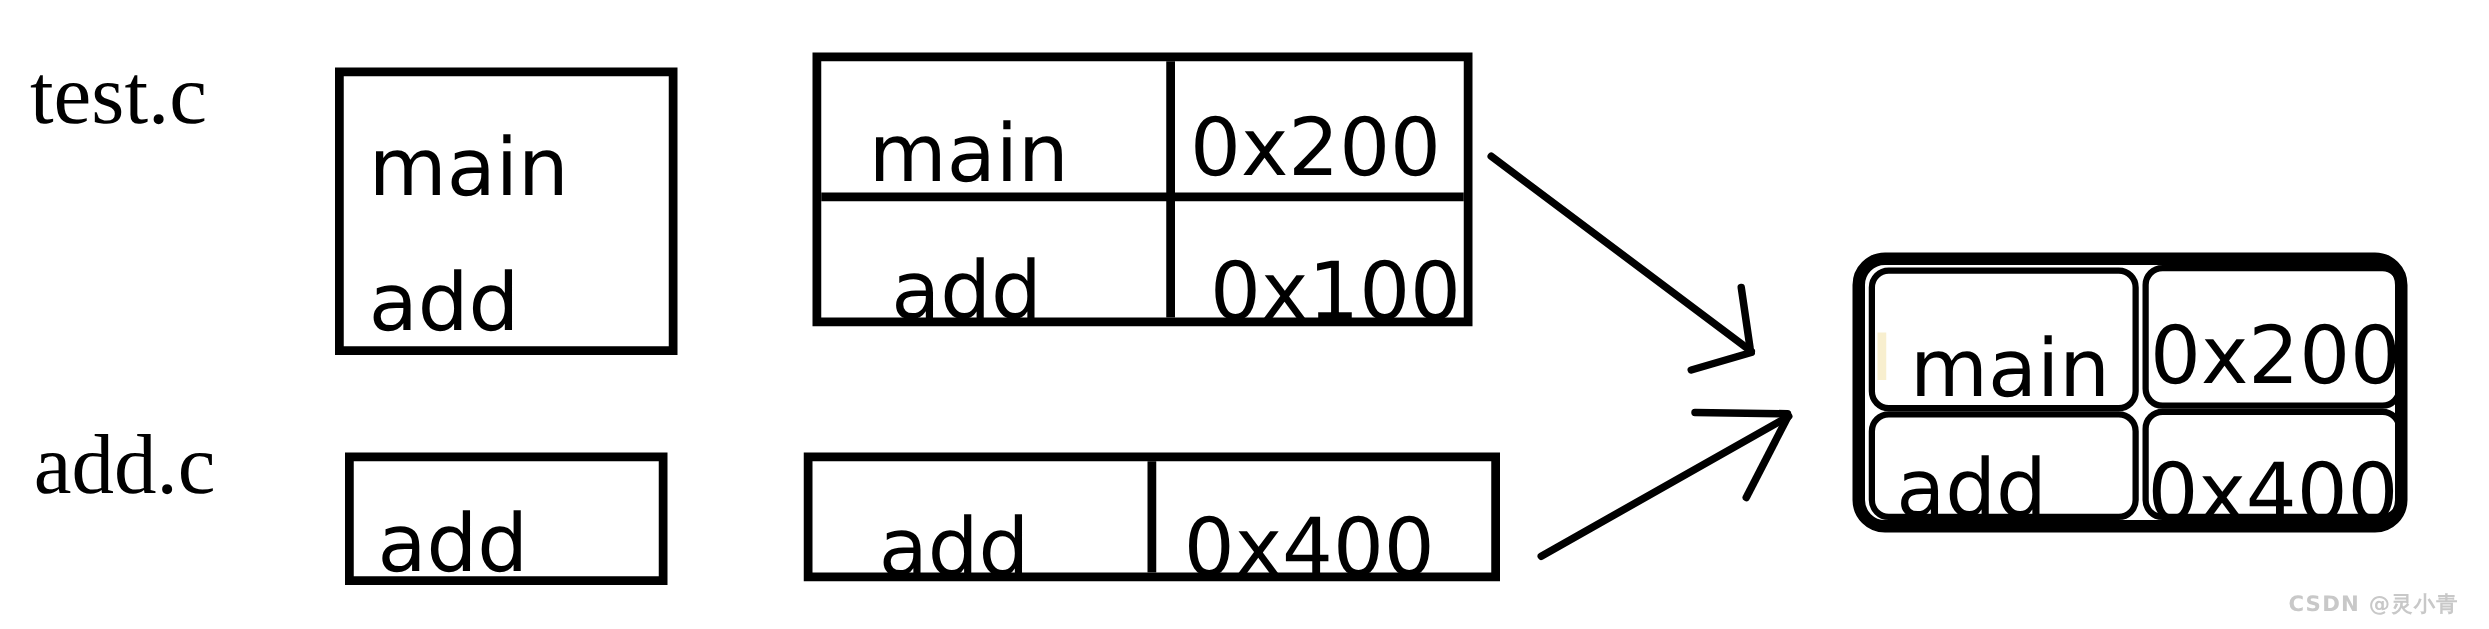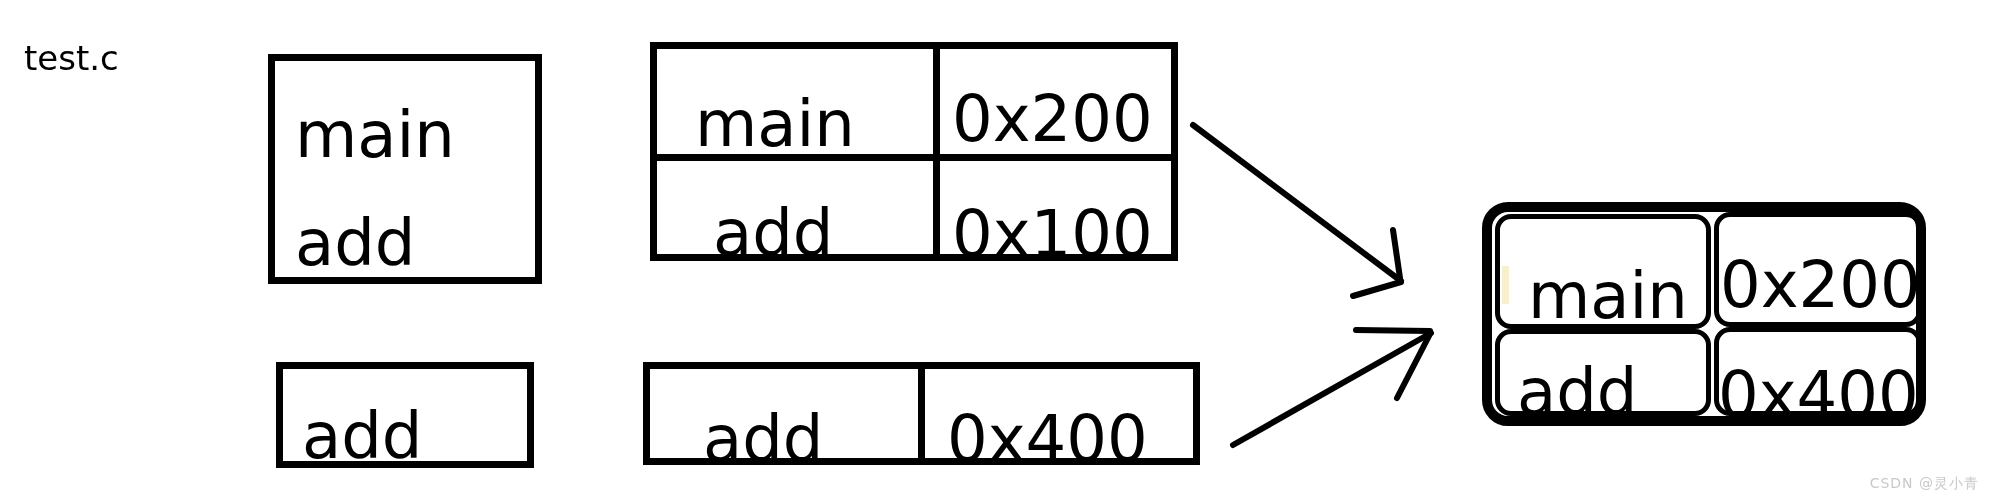--- a/index.html
+++ b/index.html
@@ -1,53 +1,54 @@
 <!DOCTYPE html>
 <html><head>
 <meta charset="utf-8">
 <style>
   html,body{margin:0;padding:0;background:#fff;}
   #canvas{
     position:relative;width:1991px;height:503px;background:#ffffff;
     font-family:"DejaVu Sans","Liberation Sans",sans-serif;color:#000;overflow:hidden;
   }
-  .file-label{position:absolute;font-size:34px;line-height:1;white-space:nowrap;}
+  .file-label{position:absolute;font-size:68px;line-height:1;white-space:nowrap;font-family:Liberation Serif, serif;}
   .box{position:absolute;border:7px solid #000;background:#fff;box-sizing:border-box;}
   .txt{position:absolute;font-size:64px;line-height:1;white-space:nowrap;}
   .vdiv{position:absolute;top:0;width:7px;background:#000;}
   .hdiv{position:absolute;left:0;height:7px;background:#000;}
   .merged{
     position:absolute;left:1482px;top:202px;width:444px;height:224px;
     border:10px solid #000;border-radius:26px;background:#fff;box-sizing:border-box;
   }
   .mcell{position:absolute;border:5px solid #000;border-radius:16px;box-sizing:border-box;background:transparent;}
   .artifact{position:absolute;background:#f8efcf;}
   #arrows{position:absolute;left:0;top:0;width:1991px;height:503px;pointer-events:none;}
   #arrows line{stroke:#000;stroke-width:6;stroke-linecap:round;}
-  .watermark{position:absolute;right:12px;top:476px;font-size:14px;line-height:1;color:#c8c8c8;letter-spacing:1px;white-space:nowrap;}
+  .watermark{position:absolute;right:24px;top:476px;font-size:17px;line-height:1;color:#c8c8c8;letter-spacing:1px;white-space:nowrap;font-weight:bold;}
 </style>
 </head>
 <body>
 
 <div id="canvas">
 
   <div class="file-label" style="left:24px;top:41px;">test.c</div>
+  <div class="file-label" style="left:27px;top:337px;">add.c</div>
 
   <div class="box" style="left:268px;top:54px;width:274px;height:230px;">
     <span class="txt" style="left:20px;top:42px;">main</span>
     <span class="txt" style="left:20px;top:150px;">add</span>
   </div>
 
   <div class="box" style="left:650px;top:42px;width:528px;height:219px;">
     <div class="vdiv" style="left:276px;height:205px;"></div>
     <div class="hdiv" style="top:105px;width:514px;"></div>
     <span class="txt" style="left:38px;top:43px;">main</span>
     <span class="txt" style="left:295px;top:38px;">0x200</span>
     <span class="txt" style="left:56px;top:152px;">add</span>
-    <span class="txt" style="left:295px;top:153px;">0x100</span>
+    <span class="txt" style="left:311px;top:153px;">0x100</span>
   </div>
 
   <div class="box" style="left:276px;top:362px;width:258px;height:106px;">
     <span class="txt" style="left:19px;top:35px;">add</span>
   </div>
 
   <div class="box" style="left:643px;top:362px;width:557px;height:103px;">
     <div class="vdiv" style="left:268px;height:89px;"></div>
     <span class="txt" style="left:53px;top:38px;">add</span>
     <span class="txt" style="left:297px;top:38px;">0x400</span>

